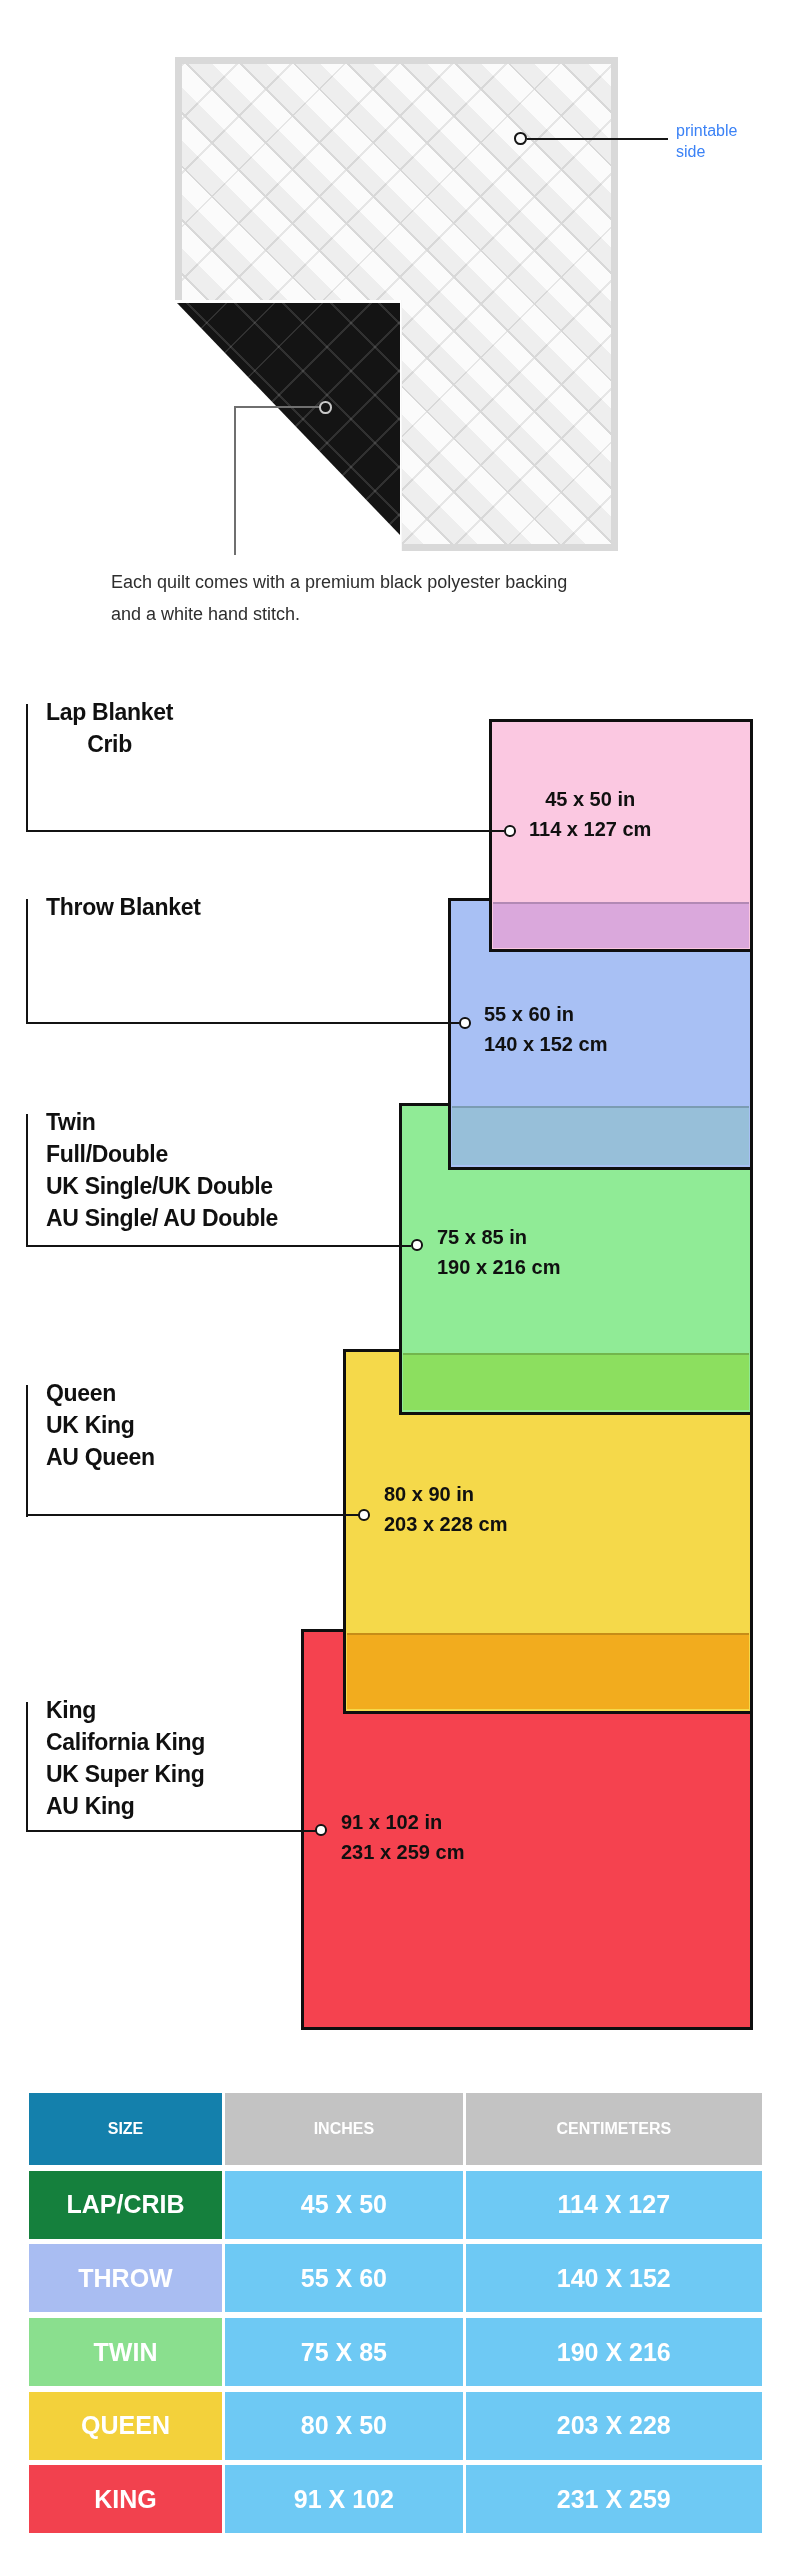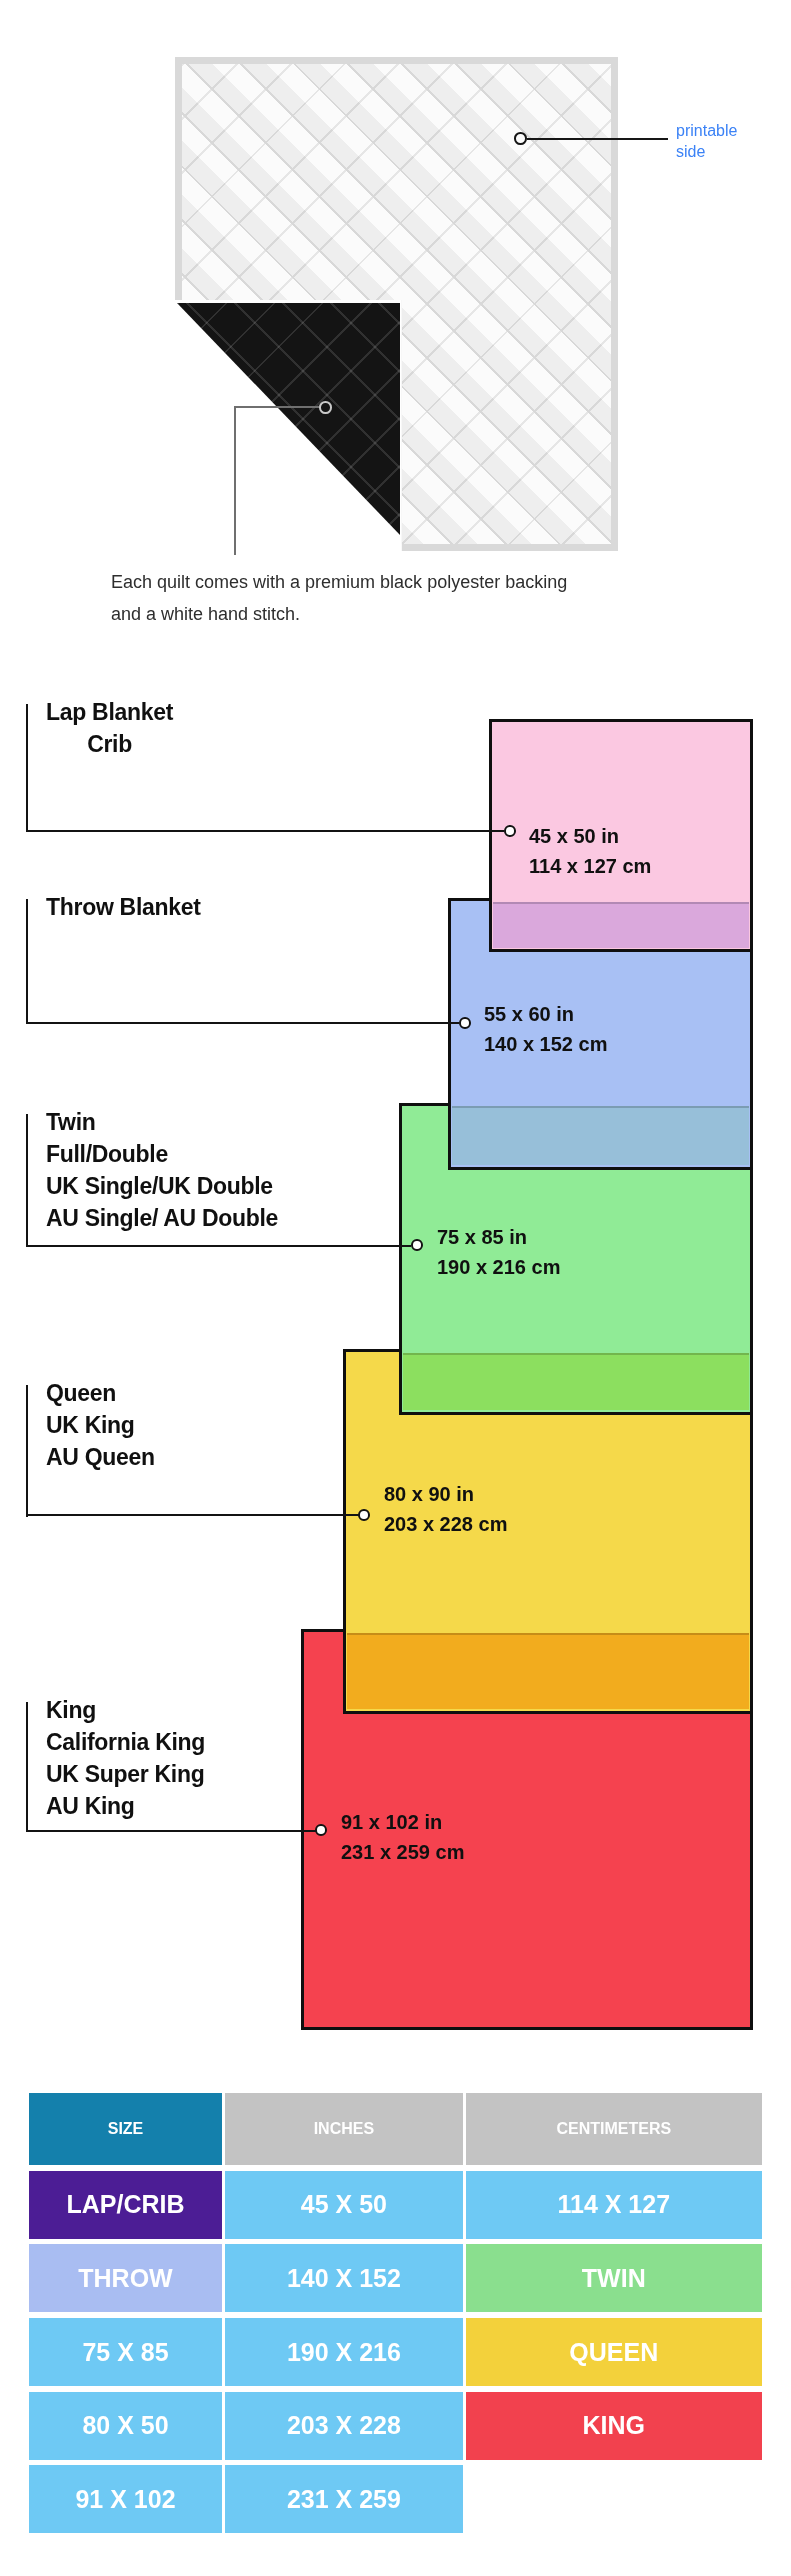--- a/index.html
+++ b/index.html
@@ -50,32 +50,32 @@
   .vline{position:absolute;left:26px;width:1.9px;background:#131313;z-index:12;}
   .v-lap{top:704px;height:128px;} .v-throw{top:899px;height:125px;} .v-twin{top:1114px;height:133px;}
   .v-queen{top:1385px;height:132px;} .v-king{top:1702px;height:130px;}
   .hline{position:absolute;left:26px;height:1.9px;background:#131313;z-index:12;}
   .h-lap{top:830px;width:478px;} .h-throw{top:1022px;width:433px;} .h-twin{top:1245px;width:385px;}
   .h-queen{top:1514px;width:333px;} .h-king{top:1830px;width:290px;}
   .dot{position:absolute;width:7.6px;height:7.6px;border:2.9px solid #131313;border-radius:50%;background:#fff;z-index:12;}
   .d-lap{left:504px;top:825px;} .d-throw{left:459px;top:1017px;} .d-twin{left:411px;top:1239px;}
   .d-queen{left:358px;top:1509px;} .d-king{left:315px;top:1824px;}
   .dim{position:absolute;font-size:20px;line-height:30px;font-weight:700;color:#101010;z-index:12;}
-  .dim-lap{left:529px;top:821px;} .dim-throw{left:484px;top:999px;} .dim-twin{left:437px;top:1222px;}
+  .dim-lap{left:529px;top:784px;text-align:center;} .dim-throw{left:484px;top:999px;} .dim-twin{left:437px;top:1222px;}
   .dim-queen{left:384px;top:1479px;} .dim-king{left:341px;top:1807px;}
 
   
   .size-table{position:absolute;left:29px;top:2093px;width:733px;display:grid;
     grid-template-columns:193px 238px 296px;grid-template-rows:72px repeat(5,68px);
     column-gap:2.9px;row-gap:5.7px;}
   .cell{display:flex;align-items:center;justify-content:center;font-weight:700;color:#fff;}
   .th{font-size:16px;} .td{font-size:25px;}
   .th-size{background:#1480AC;} .th-gray{background:#C3C3C3;}
   .td-val{background:#6EC9F4;}
-  .td-lap{background:#4c1d95;} .td-throw{background:#A9BDF2;} .td-twin{background:#8ADF8E;}
+  .td-lap{background:#15803d;} .td-throw{background:#A9BDF2;} .td-twin{background:#8ADF8E;}
   .td-queen{background:#F3D13B;} .td-king{background:#F2414E;}
 </style>
 </head>
 <body>
 
 <div class="canvas">
 
   <div class="quilt-outer">
     <div class="quilt-front"></div>
   </div>
@@ -167,20 +167,21 @@
   <div class="size-table">
     <div class="cell th th-size">SIZE</div>
     <div class="cell th th-gray">INCHES</div>
     <div class="cell th th-gray">CENTIMETERS</div>
 
     <div class="cell td td-lap">LAP/CRIB</div>
     <div class="cell td td-val">45 X 50</div>
     <div class="cell td td-val">114 X 127</div>
 
     <div class="cell td td-throw">THROW</div>
+    <div class="cell td td-val">55 X 60</div>
     <div class="cell td td-val">140 X 152</div>
 
     <div class="cell td td-twin">TWIN</div>
     <div class="cell td td-val">75 X 85</div>
     <div class="cell td td-val">190 X 216</div>
 
     <div class="cell td td-queen">QUEEN</div>
     <div class="cell td td-val">80 X 50</div>
     <div class="cell td td-val">203 X 228</div>
 

